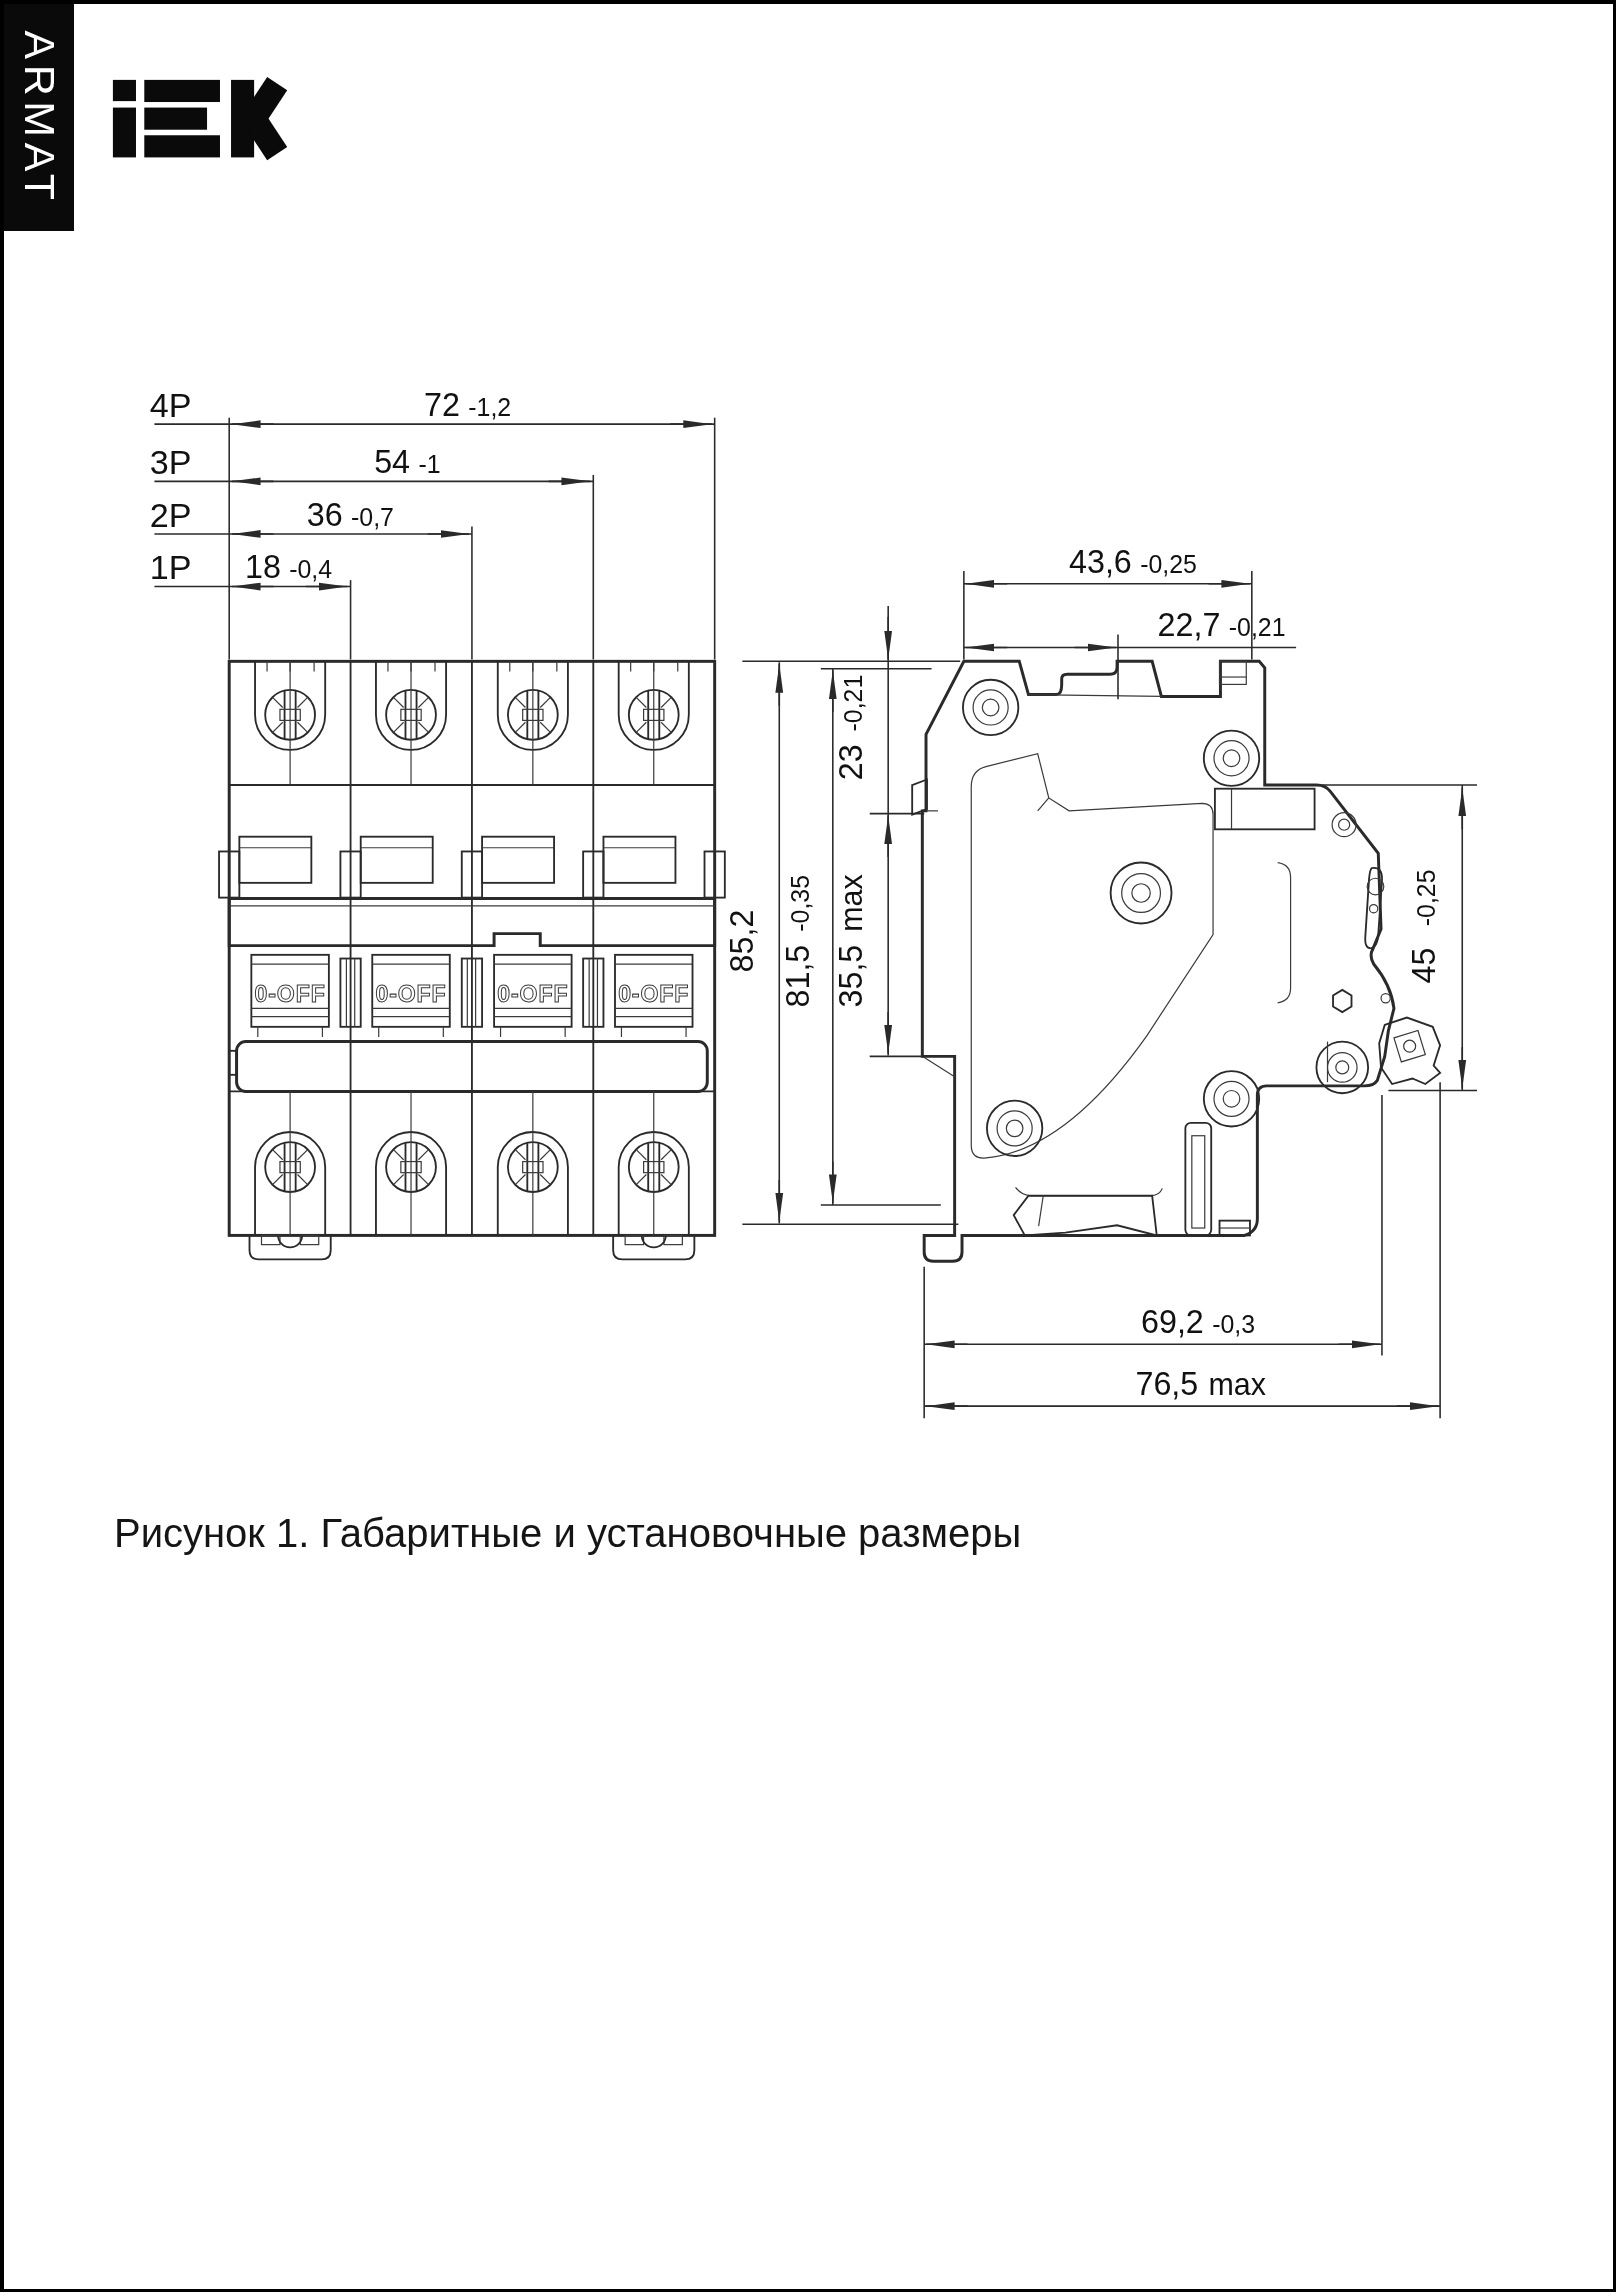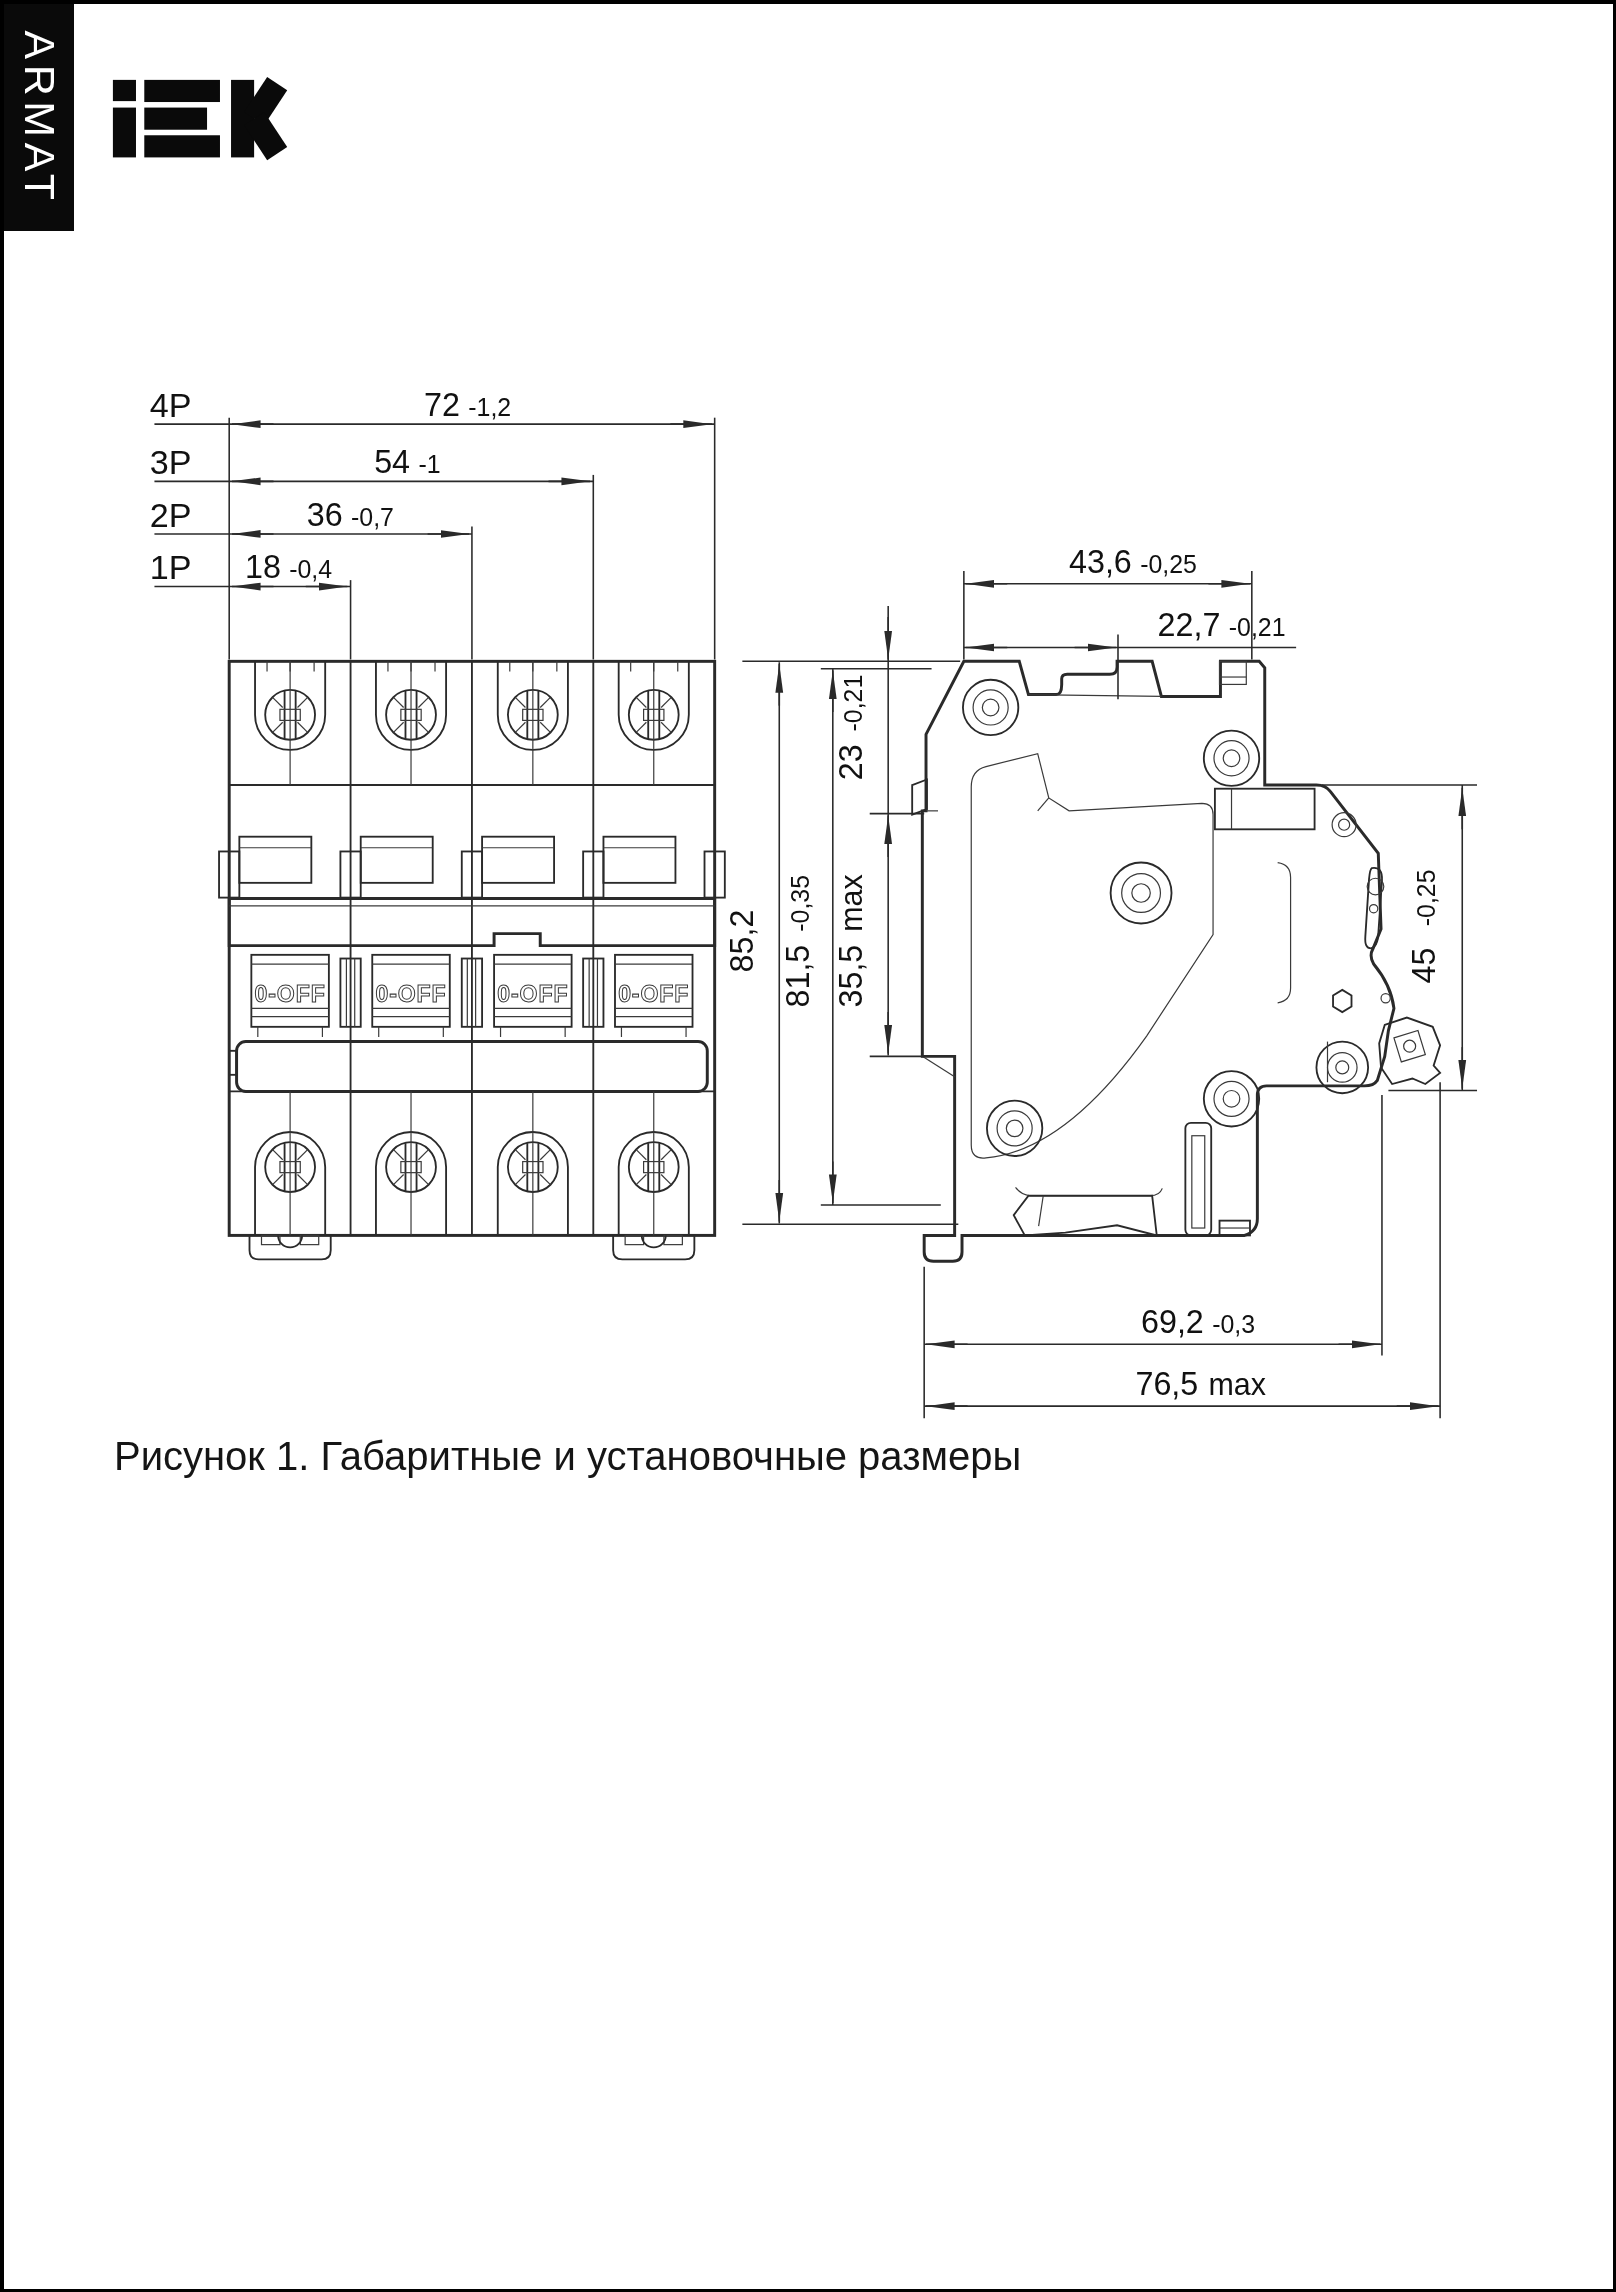--- a/index.html
+++ b/index.html
@@ -15,21 +15,21 @@
   .banner{
     position:absolute;left:0px;top:0px;width:70px;height:227px;
     background:#0a0a0a;
   }
   .banner span{
     position:absolute;left:50%;top:50%;
     transform:translate(-50%,-50%) rotate(90deg);
     color:#ffffff;font-size:43px;font-weight:500;letter-spacing:5.5px;white-space:nowrap;
   }
   .caption{
-    position:absolute;left:110px;top:1430px;
+    position:absolute;left:110px;top:1507px;
     font-size:40px;color:#151515;white-space:nowrap;
   }
   svg{position:absolute;left:0;top:0;}
   .ln{stroke:#2a2a2a;stroke-width:2;fill:none;}
   .lnk{stroke:#2a2a2a;stroke-width:3.2;fill:none;}
   .lnt{stroke:#3a3a3a;stroke-width:1.3;fill:none;}
   .dim{stroke:#2a2a2a;stroke-width:1.7;fill:none;}
   .t-p{font-family:"Liberation Sans",sans-serif;font-size:37px;font-weight:500;fill:#111;}
   .t-v{font-family:"Liberation Sans",sans-serif;font-size:35px;fill:#111;}
   .t-t{font-family:"Liberation Sans",sans-serif;font-size:27px;fill:#111;}

